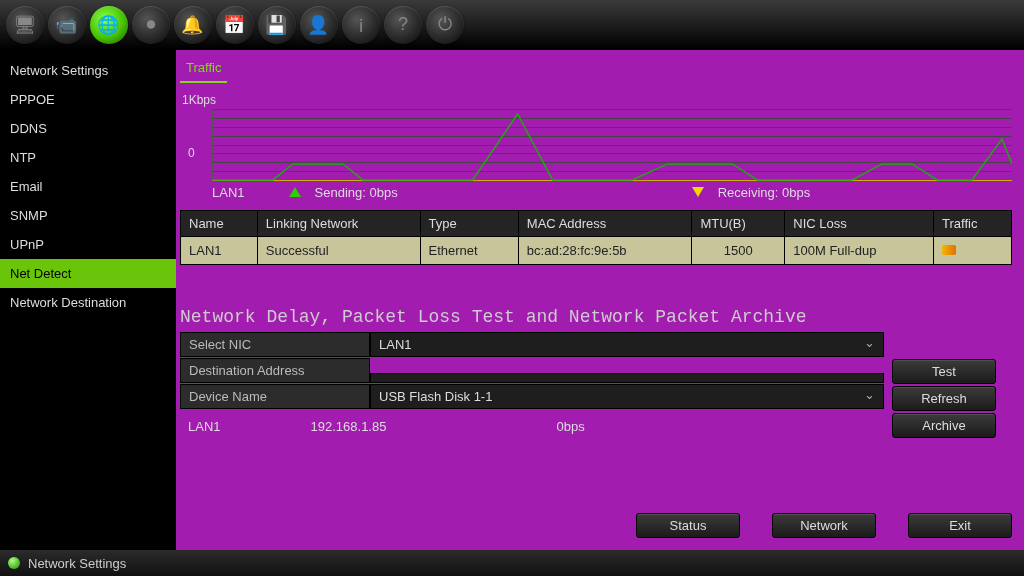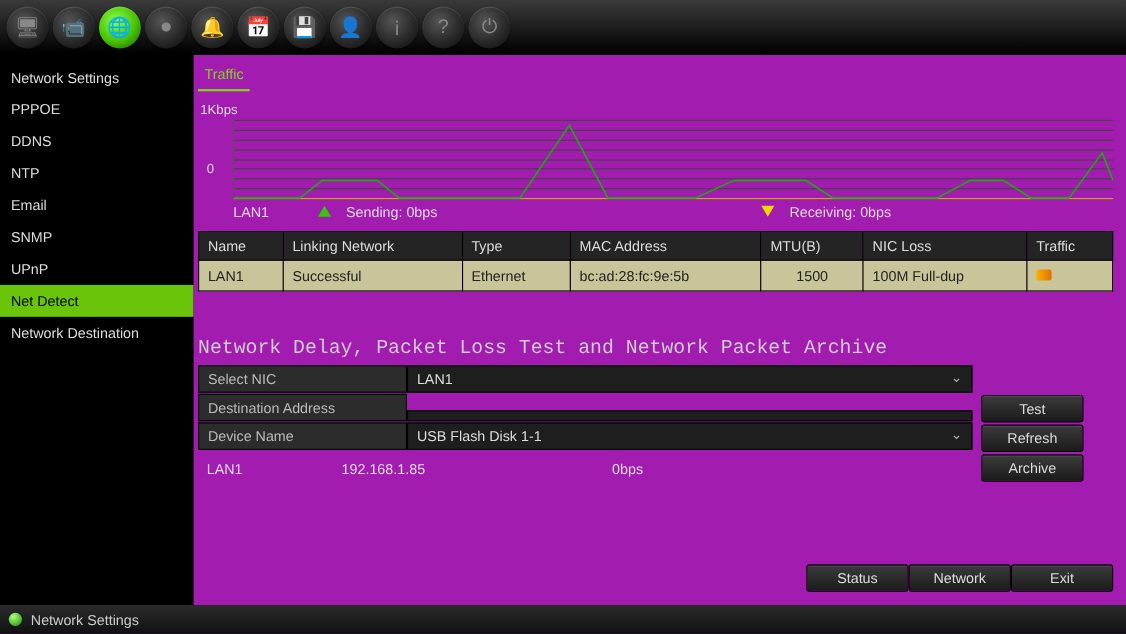--- a/index.html
+++ b/index.html
@@ -152,21 +152,21 @@
     color: #ddd;
     position: relative;
   }
   .form-row .val.select::after {
     content: "⌄";
     position: absolute;
     right: 8px; top: 2px;
     color: #aaa;
   }
   .btn {
-    width: 93px;
+    width: 104px;
     height: 25px;
     background: linear-gradient(to bottom,#3b3b3b,#1b1b1b);
     border: 1px solid #000;
     color: #ddd;
     display: flex;
     align-items: center;
     justify-content: center;
     border-radius: 3px;
     font-size: 13px;
     cursor: pointer;
@@ -189,21 +189,21 @@
     gap: 90px;
     margin-top: 6px;
     padding: 4px 8px;
     color: #ddd;
   }
   .bottom-buttons {
     position: absolute;
     bottom: 12px;
     right: 12px;
     display: flex;
-    gap: 0;
+    gap: 32px;
   }
   .statusbar {
     position: absolute;
     bottom: 0; left: 0; right: 0;
     height: 26px;
     background: linear-gradient(to bottom,#2b2b2b,#111);
     display: flex;
     align-items: center;
     padding: 0 8px;
     gap: 8px;

